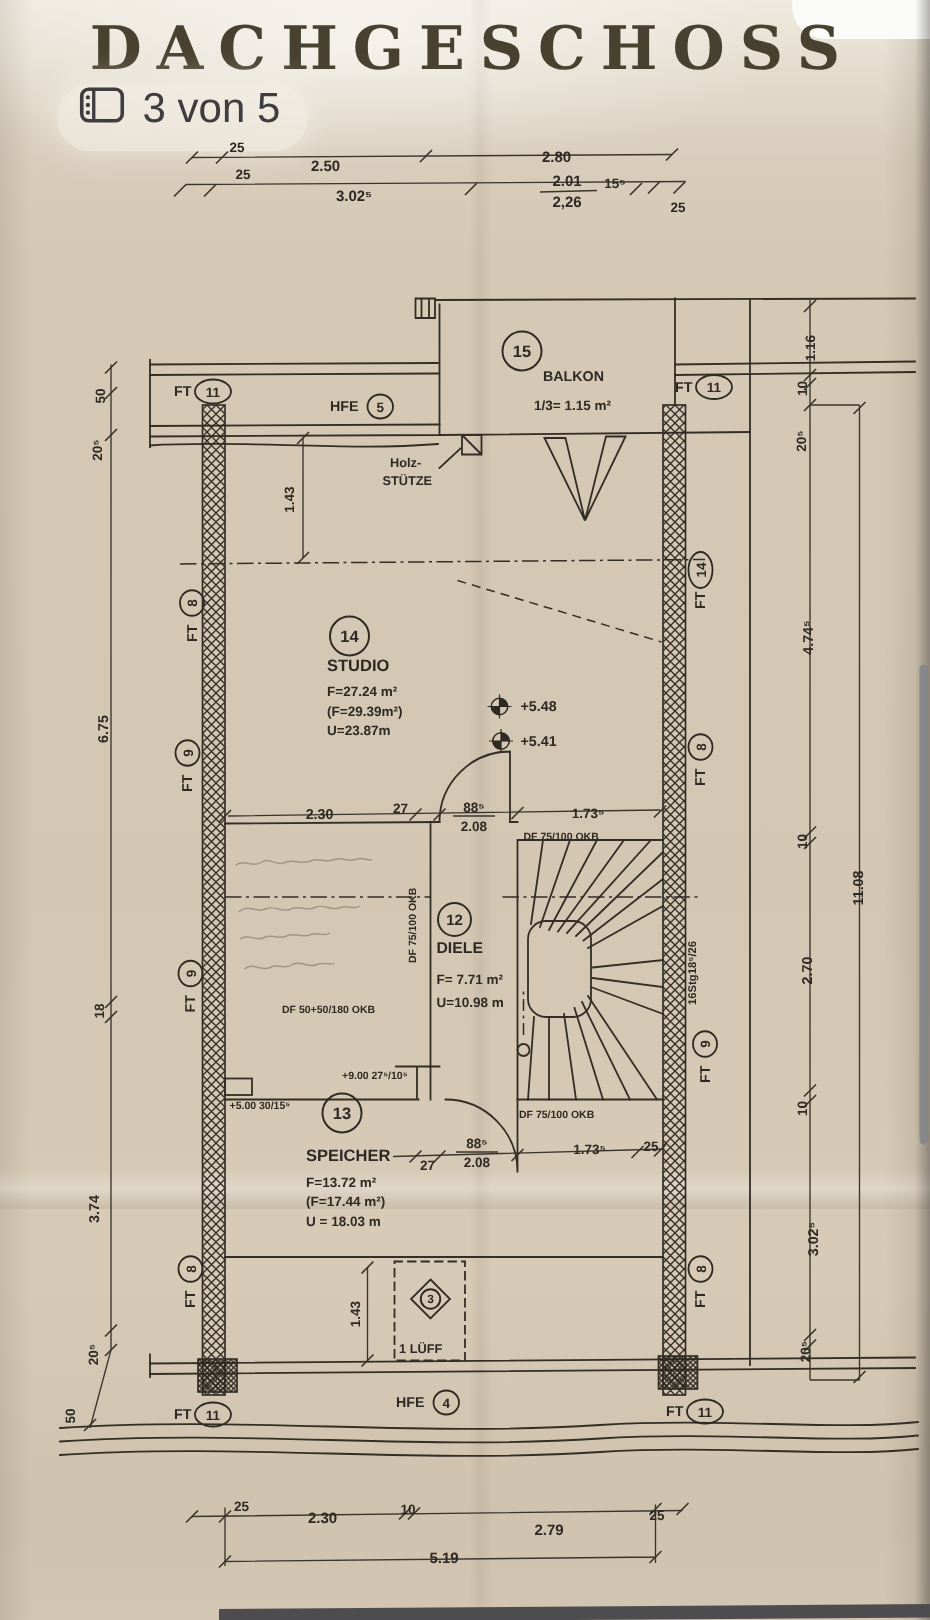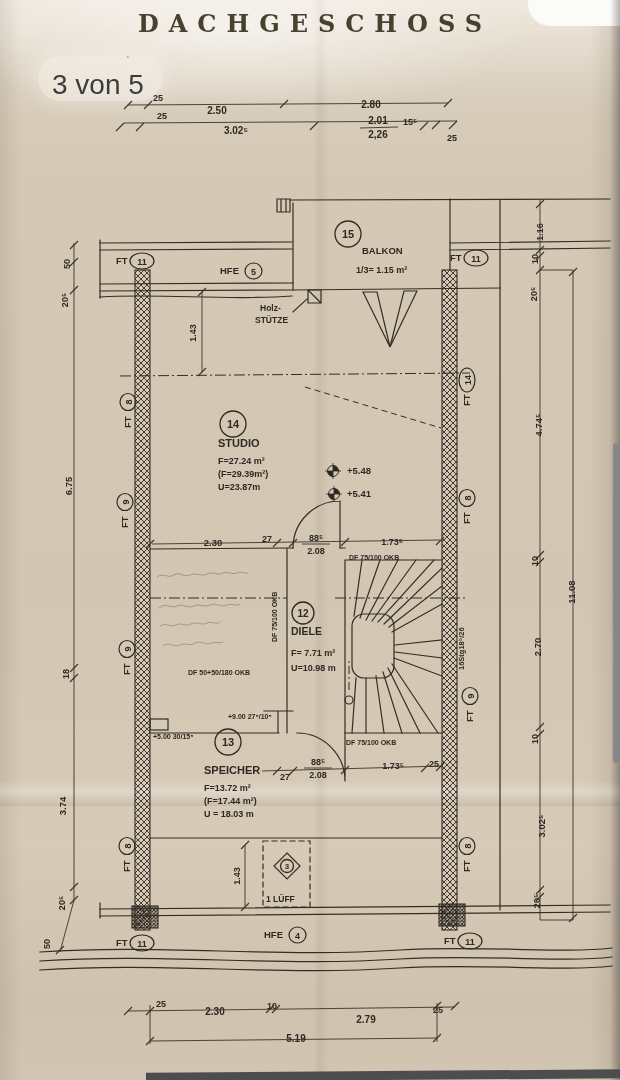--- a/index.html
+++ b/index.html
@@ -11,25 +11,25 @@
       radial-gradient(ellipse 420px 120px at 38% 30px, rgba(255,255,255,0.55), rgba(255,255,255,0) 70%),
       linear-gradient(90deg, rgba(105,92,74,0.14) 0, rgba(105,92,74,0) 3.5%),
       linear-gradient(270deg, rgba(105,92,74,0.20) 0, rgba(105,92,74,0) 5%),
       linear-gradient(90deg, rgba(0,0,0,0) 50.5%, rgba(110,95,78,0.10) 51.6%, rgba(0,0,0,0) 53%),
       linear-gradient(180deg, #efe9df 0%, #e2dacb 5%, #d8ccba 10%, #d5c9b6 16%, #d3c7b4 55%, #d7cab7 78%, #cfc2ae 93%, #d2c5b2 100%);
   }
   .fold-band{position:absolute;left:0;width:100%;height:26px;
     background:linear-gradient(180deg,rgba(255,255,255,0) 0,rgba(255,255,255,0.25) 45%,rgba(90,75,55,0.10) 100%);}
   .title{position:absolute;top:9px;left:20px;width:580px;text-align:center;
     font-family:"DejaVu Serif","Liberation Serif",serif;font-weight:700;
-    font-size:24px;letter-spacing:10px;text-indent:10px;color:#49412f;}
+    font-size:40px;letter-spacing:10px;text-indent:10px;color:#49412f;}
   .badge{position:absolute;left:38px;top:56px;height:45px;border-radius:26px;
-    display:flex;align-items:flex-end;gap:11px;padding:0 18px 0 14px;
+    display:flex;align-items:flex-start;gap:11px;padding:0 18px 0 14px;
     background:rgba(243,238,229,0.66);box-shadow:0 0 18px 6px rgba(250,247,240,0.35);
-    color:#3d3c3e;font-size:28px;font-weight:500;flex-direction:column;}
+    color:#3d3c3e;font-size:28px;font-weight:500;}
   .blob{position:absolute;right:-28px;top:-18px;width:120px;height:44px;border-radius:22px;
     background:#fbfbfa;}
   .edge-shadow{position:absolute;right:0;top:0;width:10px;height:100%;
     background:linear-gradient(270deg,rgba(60,58,55,0.38),rgba(60,58,55,0) 100%);}
   .bottom-dark{position:absolute;left:146px;right:0;bottom:0;height:9px;background:#4d4d4f;
     transform:skewY(-0.4deg);}
   .scrollbar{position:absolute;right:1px;top:443px;width:6px;height:320px;border-radius:3px;
     background:rgba(128,132,138,0.85);}
   svg.plan{position:absolute;left:0;top:0;}
   svg text{font-family:"Liberation Sans",sans-serif;fill:#2e2922;font-weight:700;}

